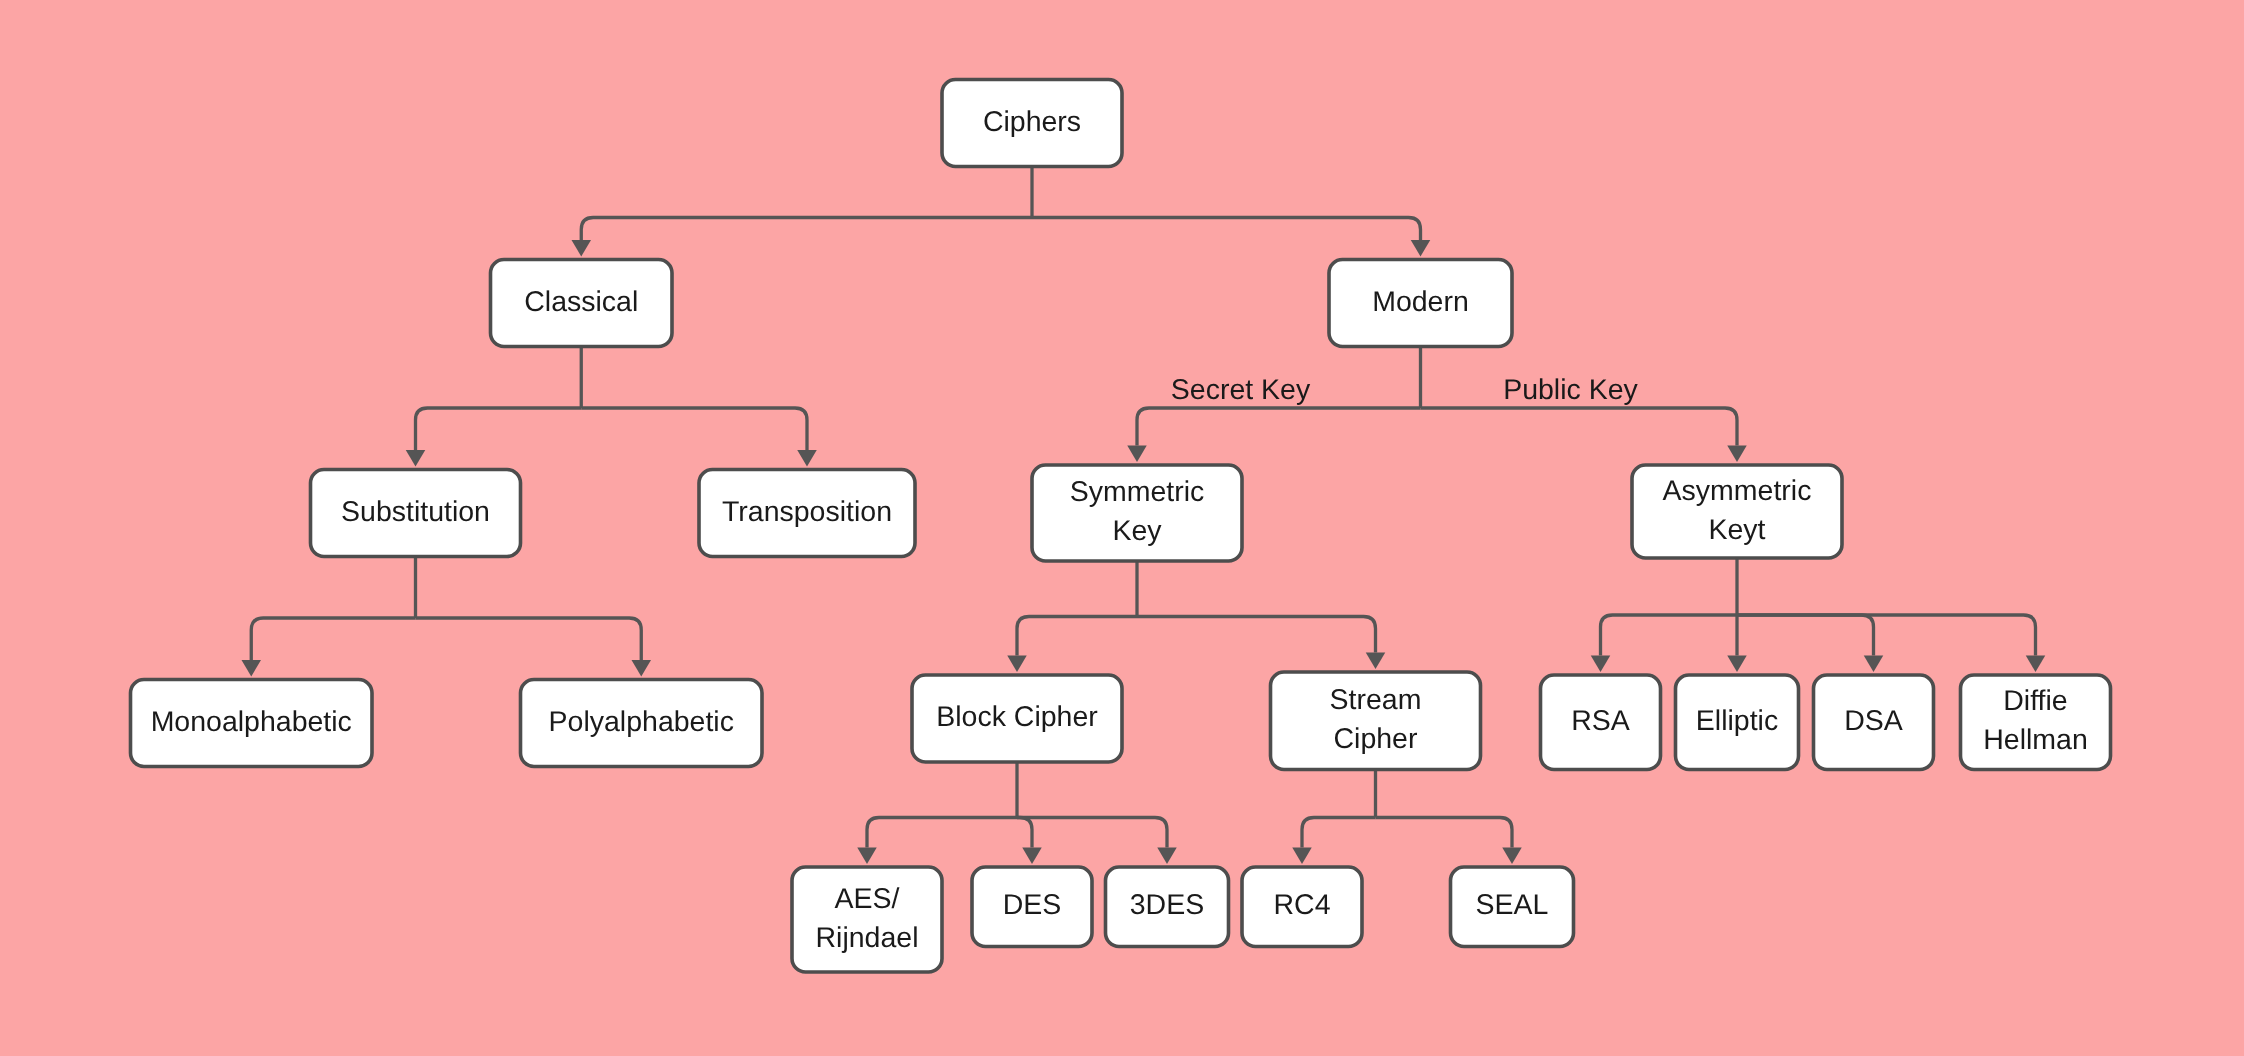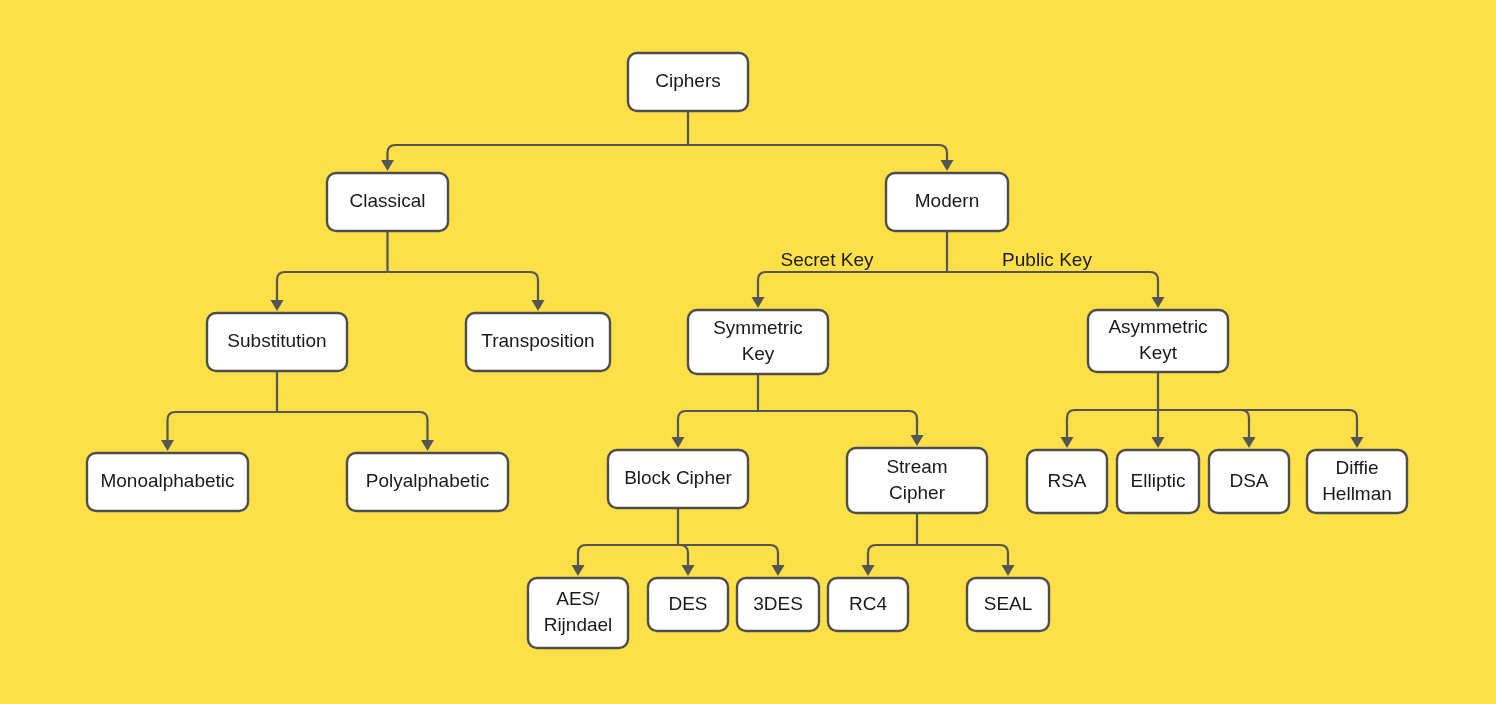--- a/index.html
+++ b/index.html
@@ -10,21 +10,21 @@
   body {
     width: 1496px;
     height: 704px;
     font-family: "Liberation Sans", sans-serif;
     overflow: hidden;
   }
   #diagram-root {
     position: relative;
     width: 1496px;
     height: 704px;
-    background: #fde047;
+    background: #fca5a5;
     text-align: center;
   }
   svg.diagram-canvas {
     display: block;
     width: 1496px;
     height: 704px;
   }
   .node-box {
     fill: #ffffff;
     stroke: #4d4d4d;

